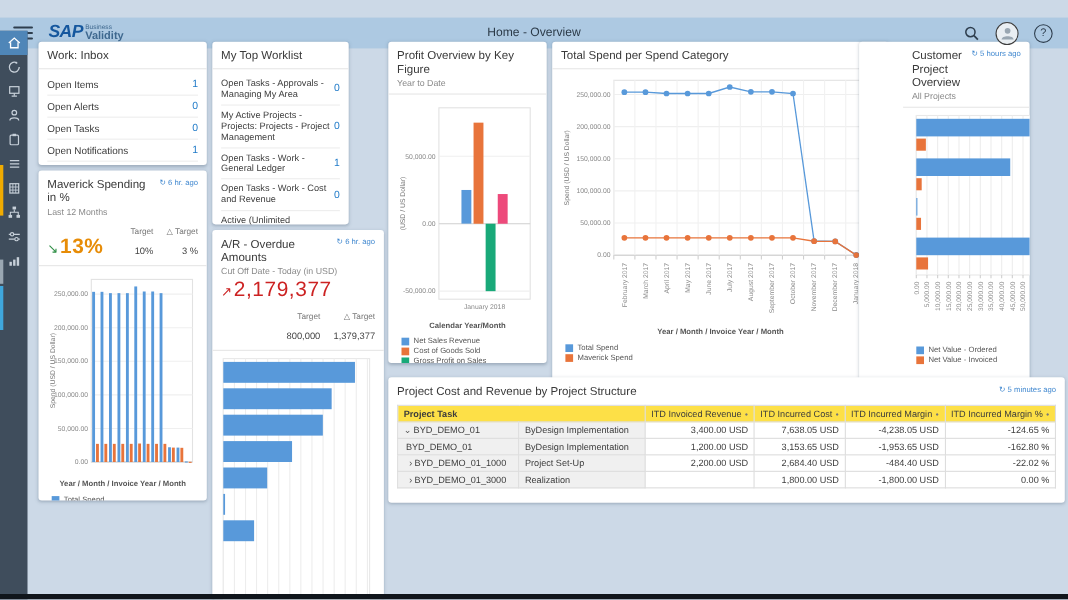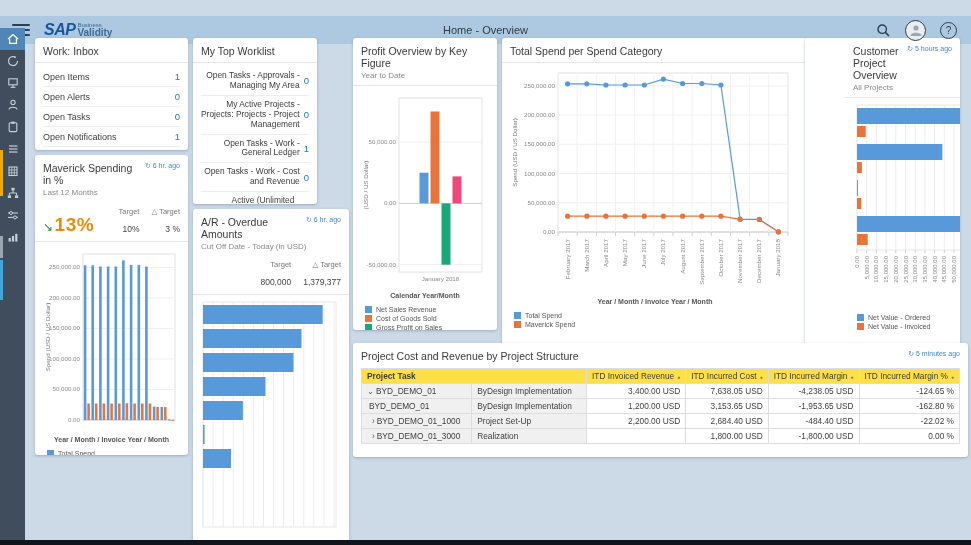--- a/index.html
+++ b/index.html
@@ -274,21 +274,21 @@
           </svg></div>
       <div class="x-title">Year / Month / Invoice Year / Month</div>
       <div class="legend" id="maverick-legend">
           <div class="lg-row">
      <span class="lg-sw" style="background:#5899DA"></span>
             <span class="lg-lb">Total Spend</span>
           </div>
         </div>
     </div>
 
-    <div class="card" style="left:168px;top:10px;width:124px;height:166px;text-align:right;">
+    <div class="card" style="left:168px;top:10px;width:124px;height:166px;">
       <div class="c-head">
           <span class="c-title">My Top Worklist</span>
         </div>
       <div class="c-div"></div>
       <div id="worklist-items">
           <div class="wl-item">
      <span class="wl-lb">Open Tasks - Approvals - Managing My Area</span>
      <span class="wl-ct">0</span>
           </div>
           <div class="wl-item">
@@ -309,20 +309,21 @@
           </div>
         </div>
     </div>
 
     <div class="card" style="left:168px;top:181px;width:156px;height:336px;">
       <div class="c-head">
         <span class="c-title">A/R - Overdue Amounts</span>
         <span class="c-refresh">↻ <span>6 hr. ago</span></span>
       </div>
       <div class="c-sub">Cut Off Date - Today (in USD)</div>
+      <div class="kpi-r"><span class="arr">↗</span><span>2,179,377</span></div>
       <div class="tg-grid" style="margin-top:2px;">
         <span class="tg-col"><span class="tg-lb">Target</span><br><span class="tg-v">800,000</span></span>
         <span class="tg-col"><span class="tg-lb">△ Target</span><br><span class="tg-v">1,379,377</span></span>
       </div>
       <div class="c-div"></div>
       <div class="chart-box" id="ar-chart"><svg width="140" height="232" font-family="Liberation Sans, sans-serif">
             <rect x="2" y="3" width="133" height="225" fill="#fff" stroke="#e8e8e8"></rect>
             <line x1="2.0" x2="2.0" y1="3" y2="228" stroke="#ededed"></line>
             <line x1="12.1" x2="12.1" y1="3" y2="228" stroke="#ededed"></line>
             <line x1="22.2" x2="22.2" y1="3" y2="228" stroke="#ededed"></line>
@@ -476,21 +477,21 @@
      <span class="lg-sw" style="background:#5899DA"></span>
             <span class="lg-lb">Total Spend</span>
           </div>
           <div class="lg-row">
      <span class="lg-sw" style="background:#E8743B"></span>
             <span class="lg-lb">Maverick Spend</span>
           </div>
         </div>
     </div>
 
-    <div class="card" style="left:780px;top:10px;width:155px;height:351px;padding-left:48px;">
+    <div class="card" style="left:756px;top:10px;width:155px;height:351px;padding-left:48px;">
       <div class="c-head">
         <span class="c-title">Customer Project Overview</span>
         <span class="c-refresh">↻ <span>5 hours ago</span></span>
       </div>
       <div class="c-sub">All Projects</div>
       <div class="c-div"></div>
       <div class="chart-box" id="customer-chart"><svg width="139" height="203" font-family="Liberation Sans, sans-serif">
             <rect x="4" y="3" width="130" height="145" fill="#fff" stroke="#e8e8e8"></rect>
             <line x1="4.0" x2="4.0" y1="3" y2="148" stroke="#ededed"></line>
             <line x1="4.0" x2="4.0" y1="148" y2="151" stroke="#cfcfcf"></line>

